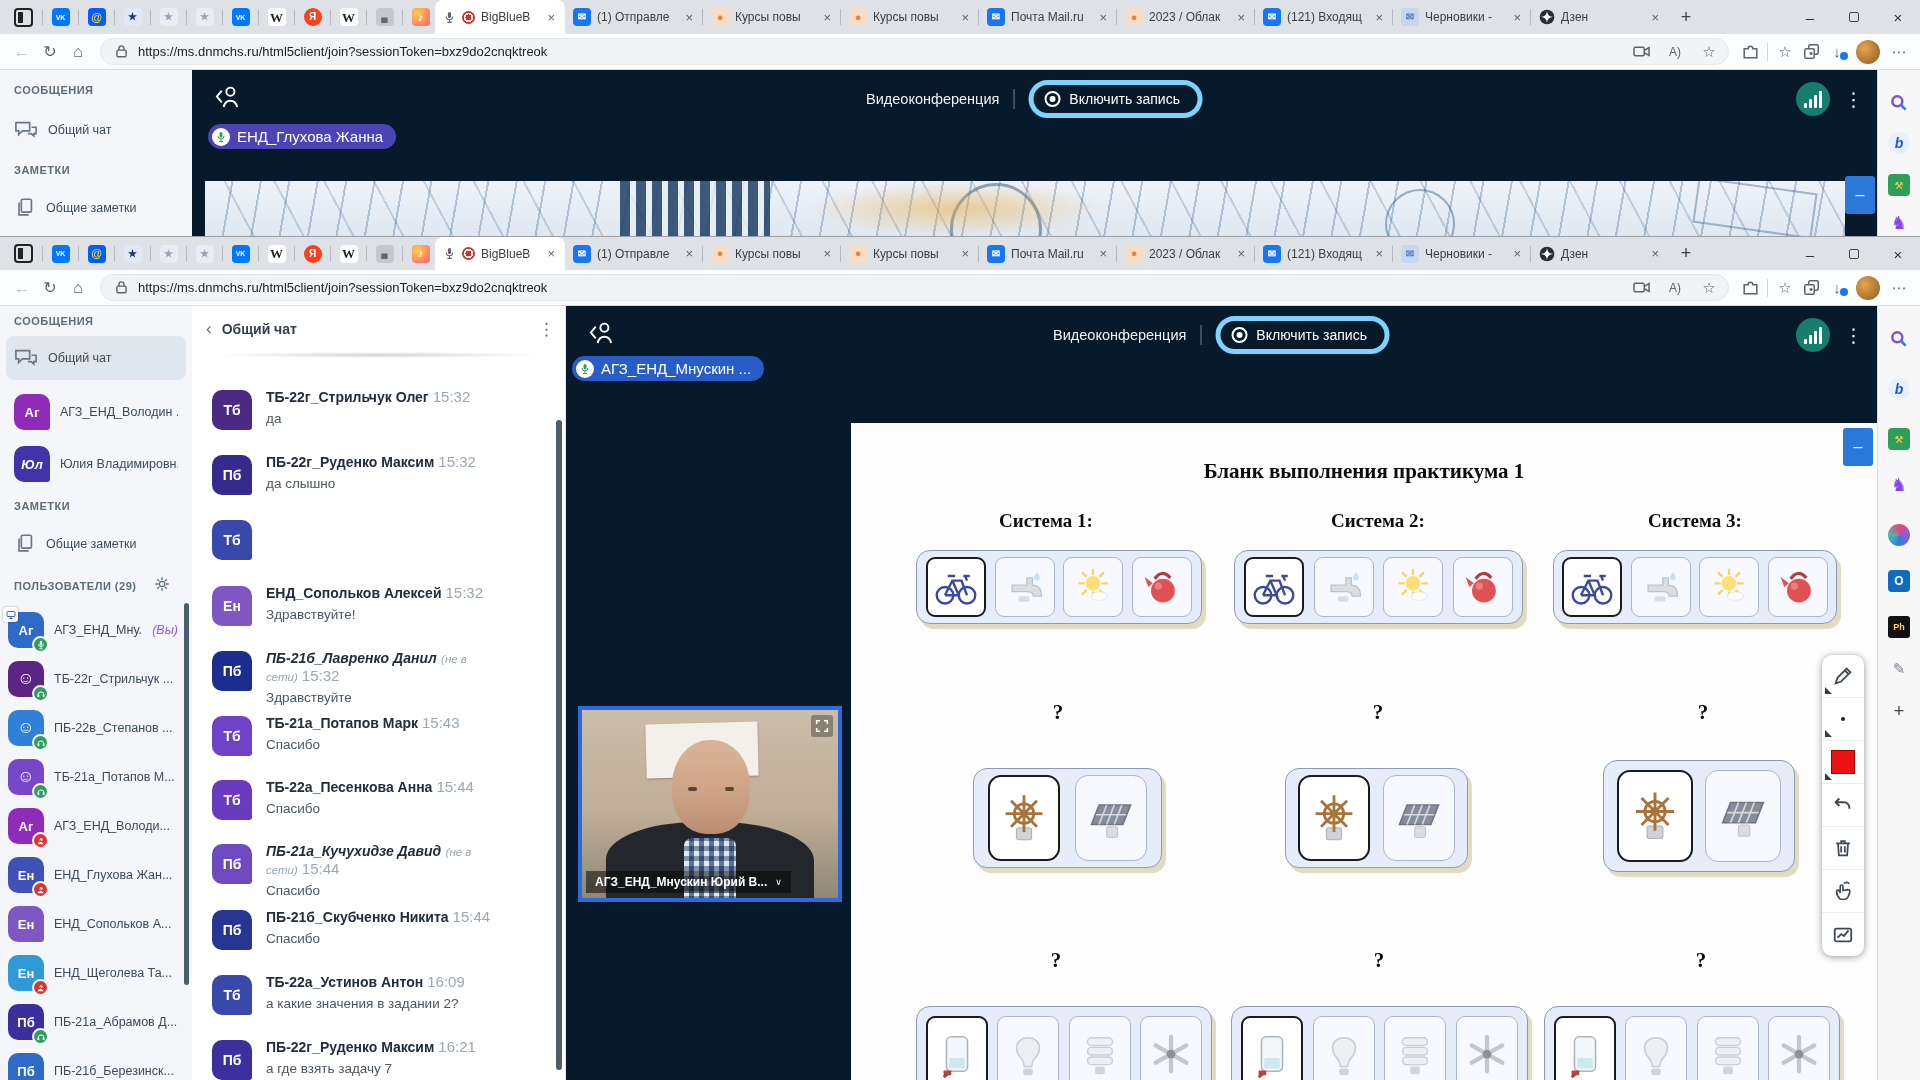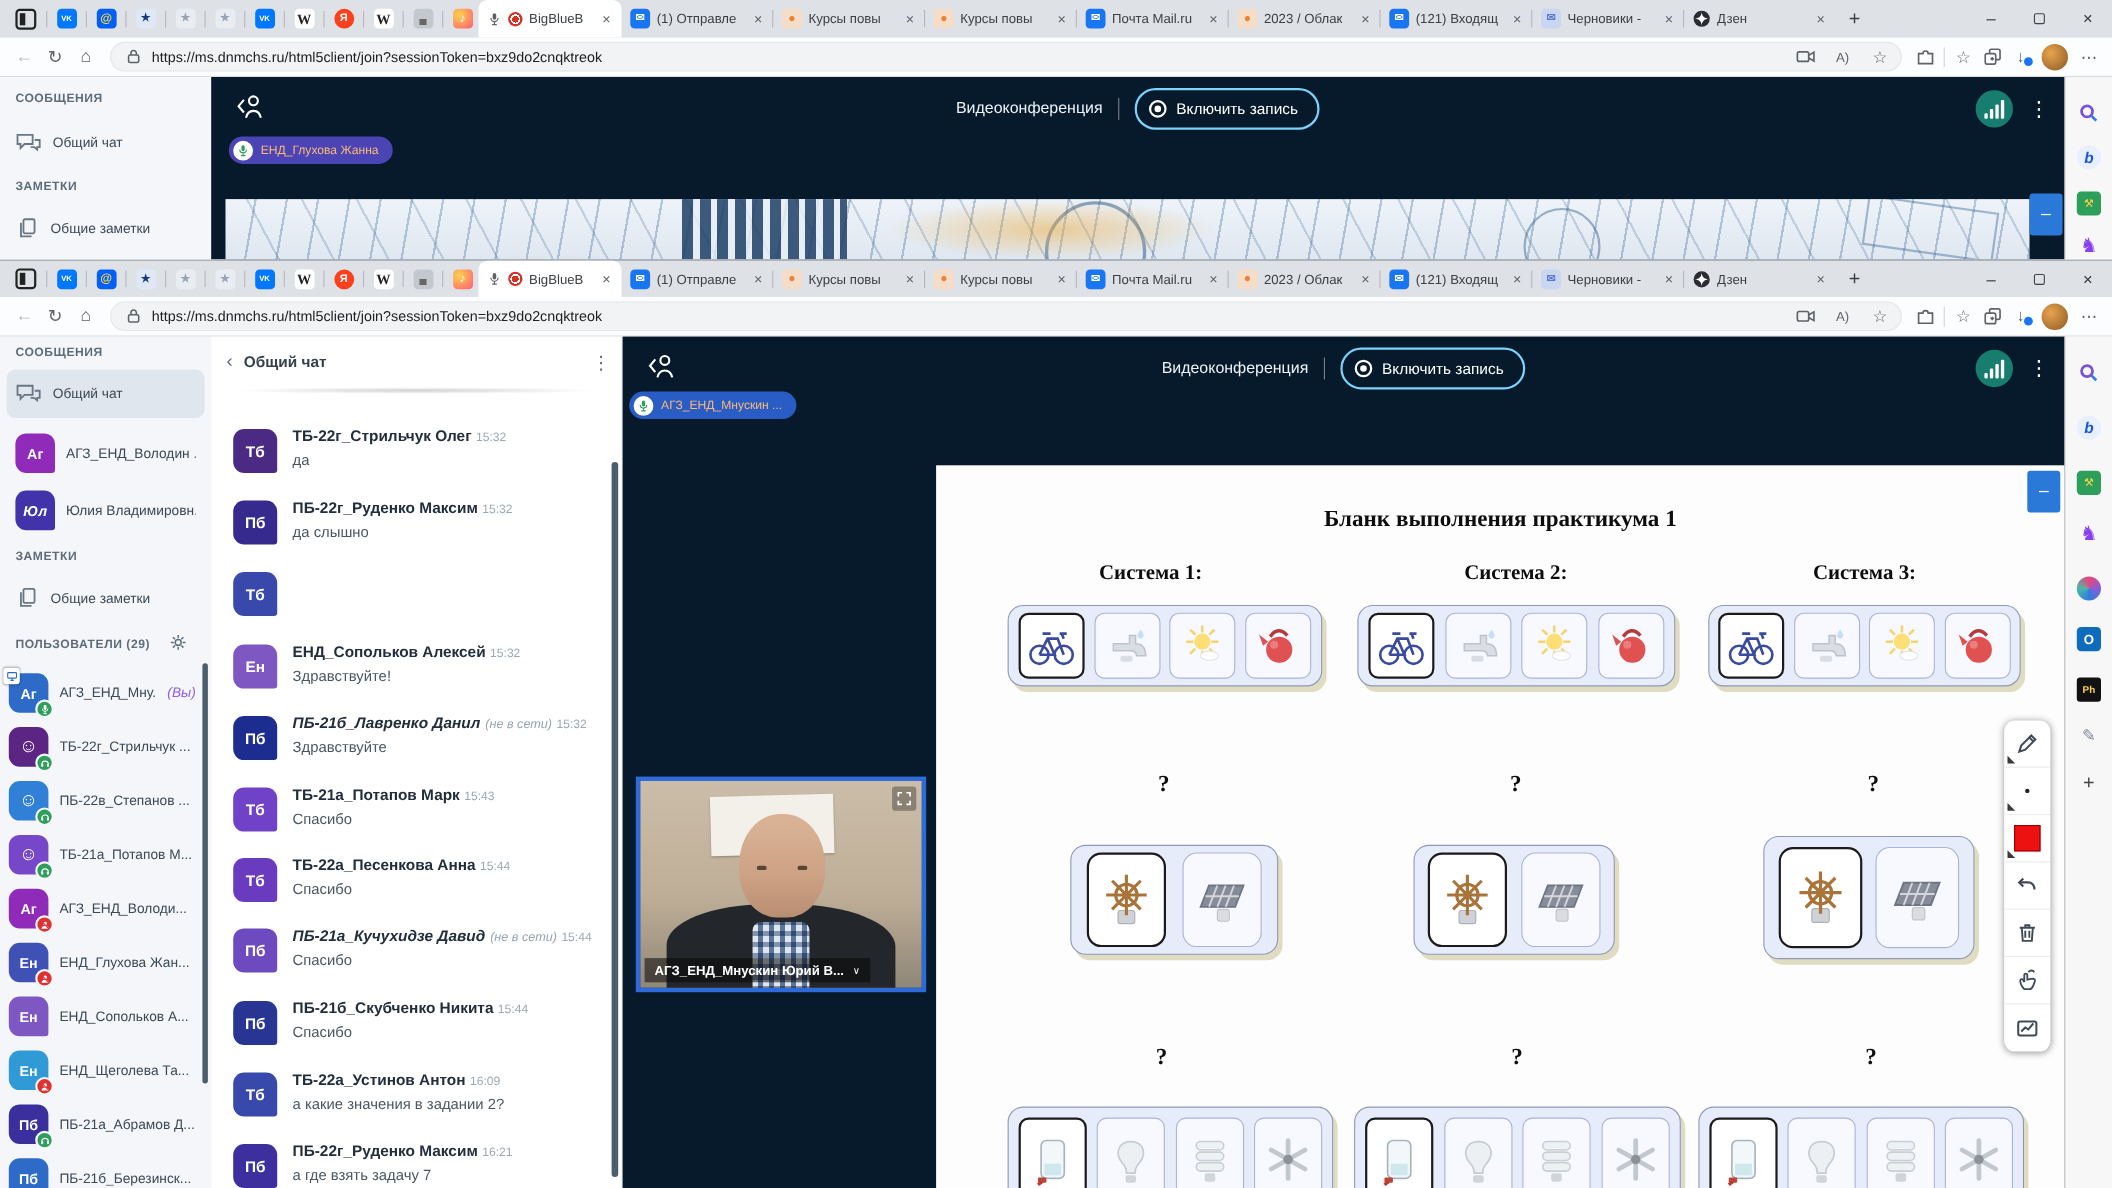--- a/index.html
+++ b/index.html
@@ -76,36 +76,36 @@
   .chathdr{position:absolute;top:8px;left:14px;right:10px;height:30px;display:flex;align-items:center;gap:10px;font-size:14px;color:#33414d;font-weight:bold}
   .chathdr .chv{color:#5d6c79;font-size:17px;font-weight:normal}
   .chathdr .dots{margin-left:auto;color:#5d6c79;font-size:17px;font-weight:normal}
   .chatshadow{position:absolute;top:46px;left:18px;right:18px;height:6px;background:radial-gradient(ellipse at center,rgba(0,0,0,.18),transparent 70%)}
   .msg{position:absolute;left:20px;right:26px}
   .mava{position:absolute;left:0;top:2px;width:40px;height:40px;border-radius:10px 10px 3px 10px;color:#fff;display:flex;align-items:center;justify-content:center;font-size:14px;font-weight:bold}
   .mbody{margin-left:54px}
   .mname{font-size:14px;font-weight:bold;color:#222e3c}
   .mname.off{font-style:italic}
   .moff{font-size:11.5px;color:#97a5b2;font-style:italic}
-  .mtime{font-size:11px;color:#9aa8b5;margin-left:4px}
+  .mtime{font-size:15px;color:#9aa8b5;margin-left:4px}
   .mtext{font-size:13.5px;color:#4a5761;margin-top:5px}
   
   .bbbmain{flex:1;background:#071a2c;position:relative;color:#fff;overflow:hidden}
   .hicon{position:absolute;left:22px;top:14px}
   .hcenter{position:absolute;left:50%;top:10px;transform:translateX(-50%);display:flex;align-items:center;gap:14px}
   .htitle{font-size:14.5px;color:#eef2f6}
   .hdiv{width:1px;height:20px;background:rgba(255,255,255,.45)}
-  .recbtn{height:38px;border:2px solid #7dd3fc;border-radius:20px;display:flex;align-items:center;gap:9px;padding:0 18px 0 11px;font-size:14px;color:#fff}
+  .recbtn{height:38px;border:5px solid #7dd3fc;border-radius:20px;display:flex;align-items:center;gap:9px;padding:0 18px 0 11px;font-size:14px;color:#fff}
   .recdot{width:16px;height:16px;border:2px solid #fff;border-radius:50%;display:flex;align-items:center;justify-content:center}
   .recdot i{width:6px;height:6px;border-radius:50%;background:#fff}
   .hright{position:absolute;right:14px;top:12px;display:flex;align-items:center;gap:14px}
   .sigcirc{width:34px;height:34px;border-radius:50%;background:#177d6e;display:flex;align-items:flex-end;justify-content:center;gap:2px;padding-bottom:8px}
   .sigcirc i{width:3px;background:#fff;border-radius:1px}
   .dots3{font-size:19px;color:#fff}
-  .pillbadge{position:absolute;height:25px;border-radius:13px;display:flex;align-items:center;gap:7px;padding:0 13px 0 4px;font-size:11px;color:#fdba74}
+  .pillbadge{position:absolute;height:25px;border-radius:13px;display:flex;align-items:center;gap:7px;padding:0 13px 0 4px;font-size:15px;color:#ffffff}
   .miccirc{width:18px;height:18px;background:#fff;border-radius:50%;display:flex;align-items:center;justify-content:center;color:#2e9e5b}
   
   .wb{position:absolute;background:#fdfdfd;overflow:hidden}
   .wbtitle{position:absolute;left:0;right:0;top:36px;text-align:center;font-family:"Liberation Serif",serif;font-weight:bold;font-size:21px;color:#0d0d0d}
   .syslabel{position:absolute;top:87px;width:170px;text-align:center;font-family:"Liberation Serif",serif;font-weight:bold;font-size:19px;color:#0d0d0d}
   .qmark{position:absolute;width:22px;text-align:center;font-family:"Liberation Serif",serif;font-weight:bold;font-size:21px;color:#0d0d0d}
   .grp{position:absolute;background:#e7ecfa;border:1.5px solid #8e99b8;border-radius:14px;box-shadow:4px 5px 0 rgba(170,158,80,.35);display:flex;align-items:center;justify-content:space-evenly}
   .tile{background:#f7f9ff;border:1.4px solid #a9b5d5;border-radius:9px;display:flex;align-items:center;justify-content:center}
   .tile.sel{border:2.6px solid #1b1b1b;background:#fff}
   .wbmin{position:absolute;width:30px;height:38px;background:#2a78d8;color:#fff;display:flex;align-items:center;justify-content:center;font-size:16px;border-radius:3px}

